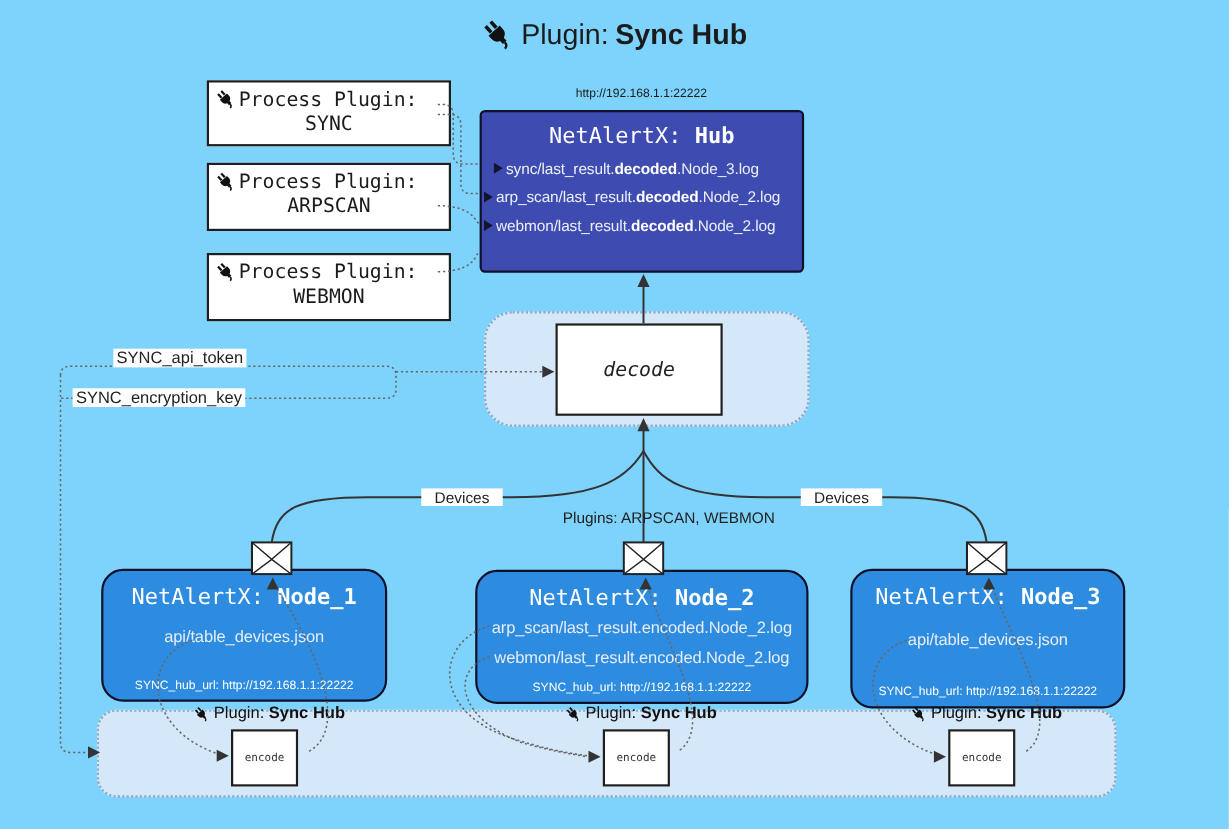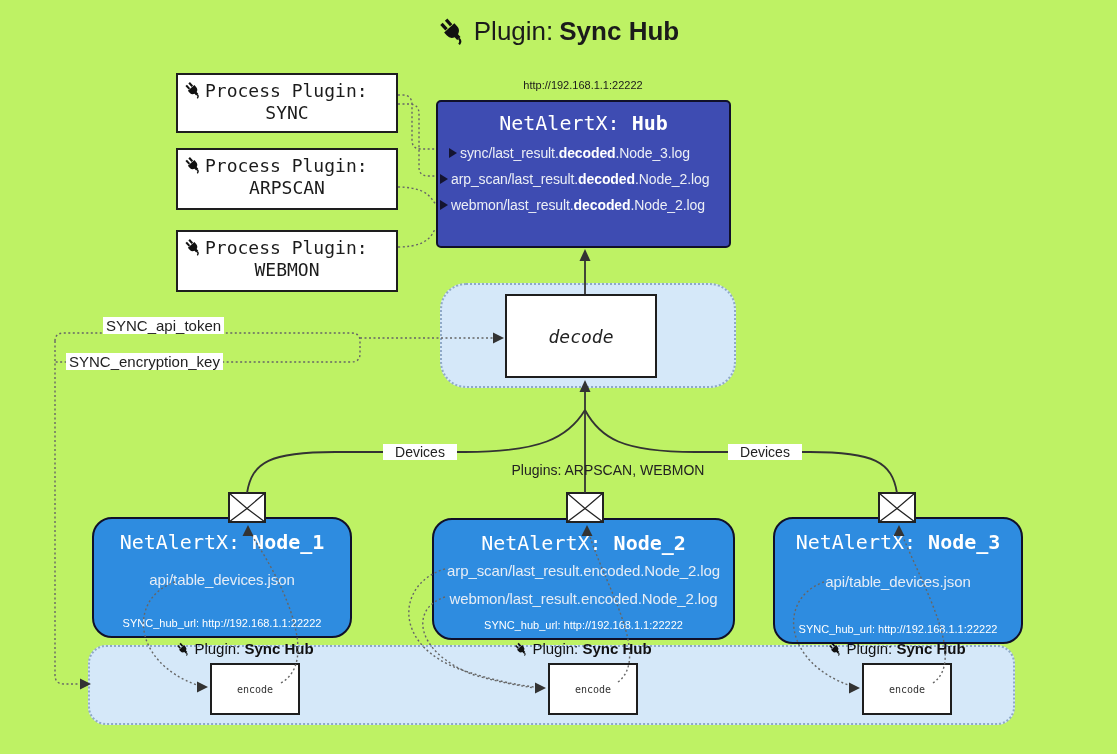--- a/index.html
+++ b/index.html
@@ -1,31 +1,31 @@
 <!DOCTYPE html>
 <html style="--hub-bg: #3E4CB2; --node-bg: #2E8CE0; --container-bg: #D5E8F9; --container-border: #8FA9C7; --line: #333333; --box-text: #ECEFF6;"><head>
 <meta charset="utf-8">
 <style>
   :root{
     --hub-bg:#3E4CB2; --node-bg:#2E8CE0; --container-bg:#D5E8F9;
     --container-border:#8FA9C7; --line:#333333; --box-text:#ECEFF6;
   }
   body{margin:0;background:#fff;}
-  .canvas{position:relative;width:1117px;height:754px;background:#bef264;
+  .canvas{position:relative;width:1117px;height:754px;background:#7dd3fc;
           font-family:"Liberation Sans",sans-serif;color:#1b1b1b;overflow:hidden;}
   .abs{position:absolute;}
   .mono{font-family:"DejaVu Sans Mono",monospace;}
 
   
   .page-title{left:0;top:16px;width:1117px;display:flex;align-items:center;justify-content:center;
               font-size:26px;gap:6px;}
   .page-title b{font-weight:bold;}
 
   
-  .pbox{left:176px;width:222px;background:#fff;border:2px solid #1e1e1e;box-sizing:border-box;}
+  .pbox{left:188px;width:222px;background:#fff;border:2px solid #1e1e1e;box-sizing:border-box;}
   .pbox .l1{display:flex;align-items:center;justify-content:flex-start;padding:5px 4px 0 6px;
             font-size:18px;gap:2px;}
   .pbox .l2{text-align:center;font-size:18px;padding-top:1px;}
 
   
   .hub-url{left:473px;top:79px;width:220px;text-align:center;font-size:11px;color:#1b1b1b;}
   .hub{left:436px;top:100px;width:295px;height:148px;background:var(--hub-bg);
        border:2px solid #10102a;border-radius:5px;box-sizing:border-box;}
   .hub-title{margin-top:9px;text-align:center;font-size:20px;color:#fff;}
   .hub-title b,.node-title b{font-weight:bold;}
@@ -57,21 +57,21 @@
   .node-line{position:absolute;left:0;width:100%;text-align:center;font-size:15px;
              color:#E6EDF6;letter-spacing:-0.1px;}
   .node-url{position:absolute;left:0;bottom:7px;width:100%;text-align:center;font-size:11px;color:#fff;}
 
   
   .env{width:38px;height:31px;z-index:2;}
 
   
   .bottom-wrap{left:88px;top:645px;width:927px;height:80px;background:var(--container-bg);
                border:2px dotted var(--container-border);border-radius:18px;box-sizing:border-box;z-index:0;}
-  .encode-box{width:90px;height:52px;background:#fff;border:2px solid #1e1e1e;box-sizing:border-box;
+  .encode-box{width:61px;height:52px;background:#fff;border:2px solid #1e1e1e;box-sizing:border-box;
               display:flex;align-items:center;justify-content:center;font-size:10px;color:#333;z-index:1;}
   .enc-label{top:640px;width:200px;display:flex;align-items:flex-end;justify-content:center;gap:3px;
              font-size:15px;color:#111;z-index:2;}
   .enc-label b{font-weight:bold;}
 
   .plug{display:inline-block;flex:none;}
   .connector{left:0;top:0;z-index:3;pointer-events:none;}
 </style>
 </head>
 <body>

